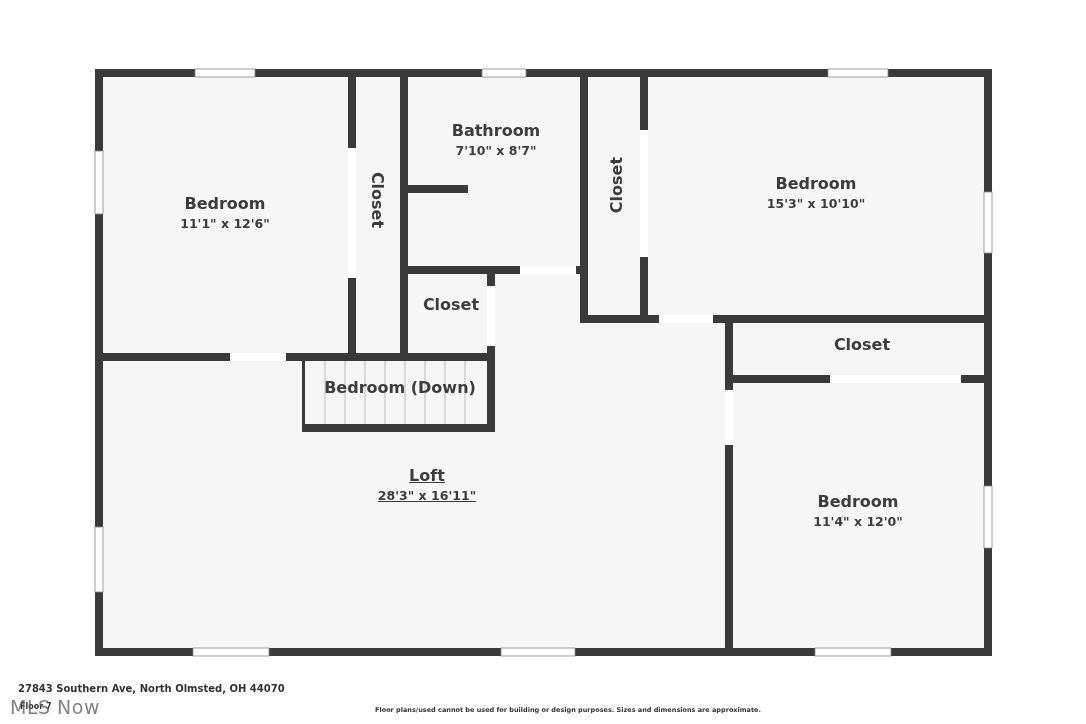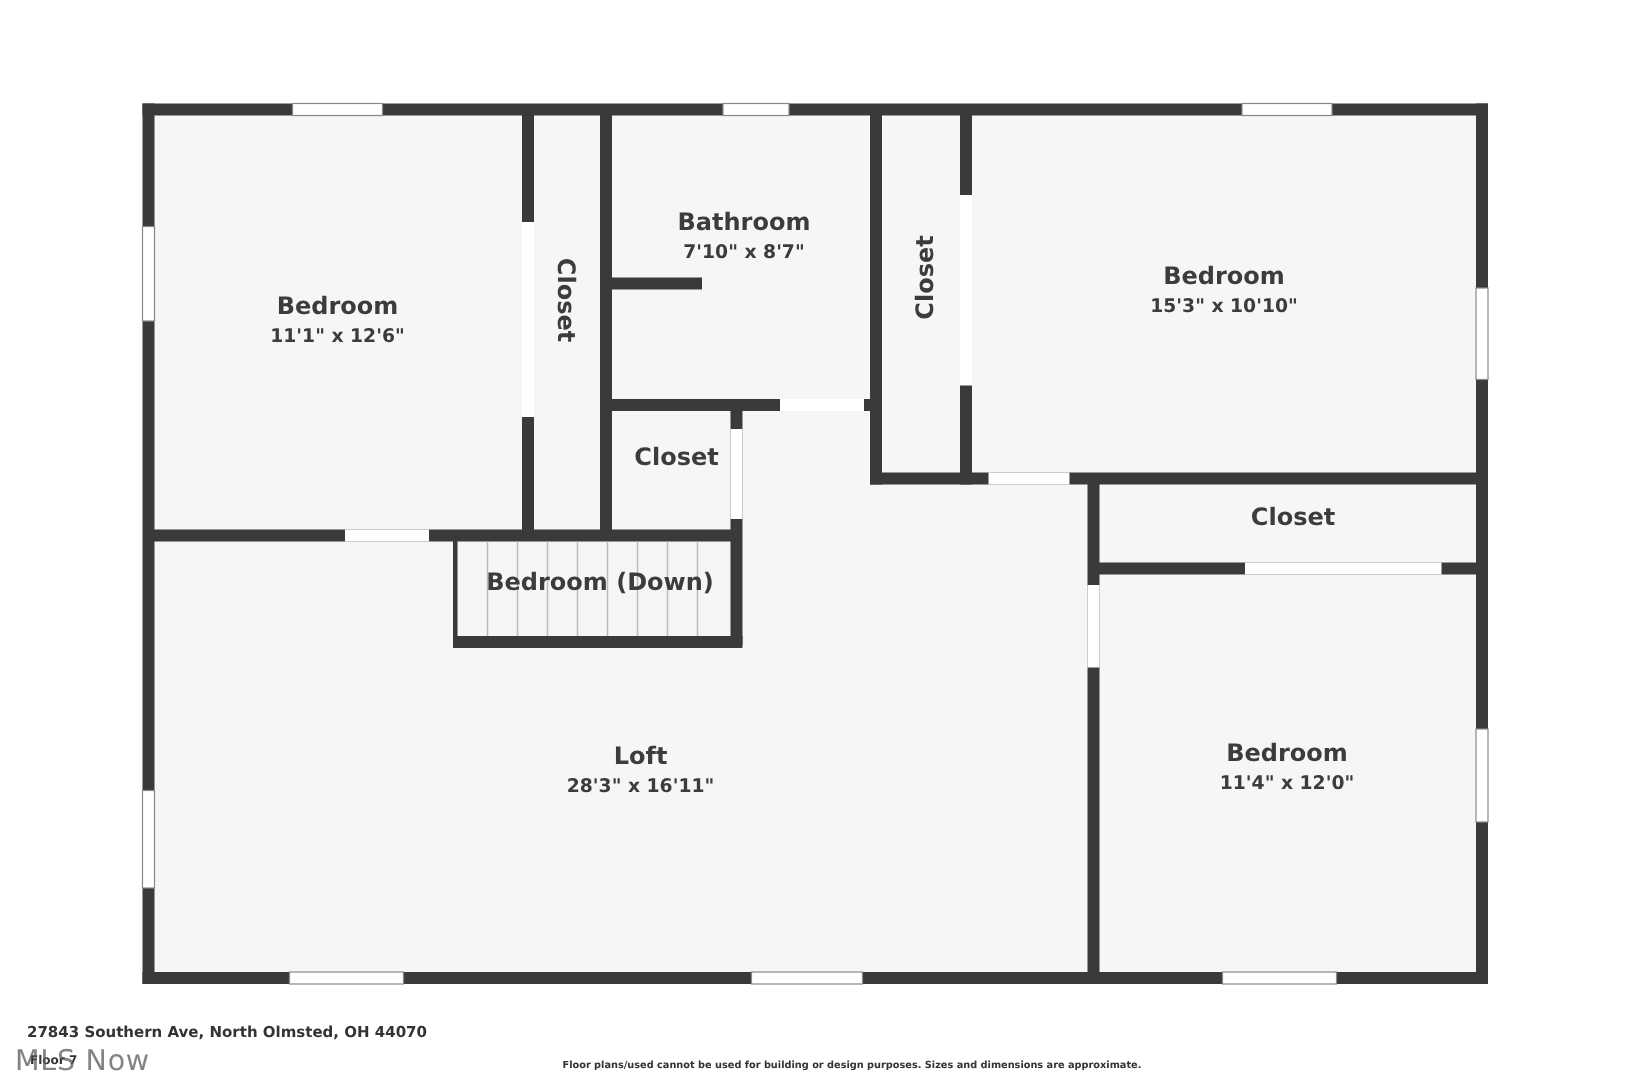--- a/index.html
+++ b/index.html
@@ -93,21 +93,21 @@
 
 <div class="room-label" style="left:225px; top:213px;">
   <span class="room-name">Bedroom</span>
   <span class="room-dim">11'1" x 12'6"</span>
 </div>
 
 <div class="room-label vert" style="left:377px; top:200px;">
   <span class="room-name">Closet</span>
 </div>
 
-<div class="room-label" style="left:496px; top:157px;">
+<div class="room-label" style="left:496px; top:140px;">
   <span class="room-name">Bathroom</span>
   <span class="room-dim">7'10" x 8'7"</span>
 </div>
 
 <div class="room-label vert-ccw" style="left:617px; top:185px;">
   <span class="room-name">Closet</span>
 </div>
 
 <div class="room-label" style="left:816px; top:193px;">
   <span class="room-name">Bedroom</span>
@@ -119,21 +119,21 @@
 </div>
 
 <div class="room-label" style="left:400px; top:388px;">
   <span class="room-name">Bedroom (Down)</span>
 </div>
 
 <div class="room-label" style="left:451px; top:305px;">
   <span class="room-name">Closet</span>
 </div>
 
-<div class="room-label" style="left:427px; top:513px;">
+<div class="room-label" style="left:427px; top:485px;text-decoration:underline;">
   <span class="room-name">Loft</span>
   <span class="room-dim">28'3" x 16'11"</span>
 </div>
 
 <div class="room-label" style="left:858px; top:511px;">
   <span class="room-name">Bedroom</span>
   <span class="room-dim">11'4" x 12'0"</span>
 </div>
 
 <div class="footer-address">27843 Southern Ave, North Olmsted, OH 44070</div>

